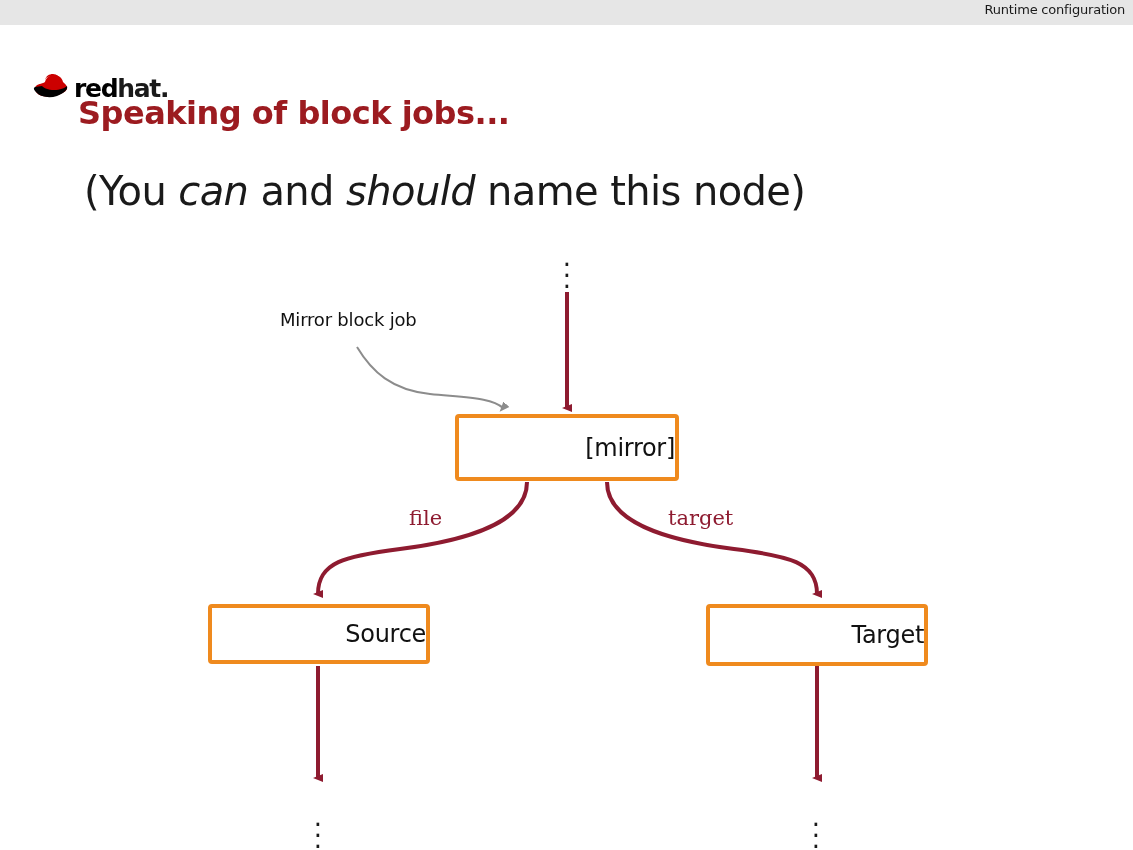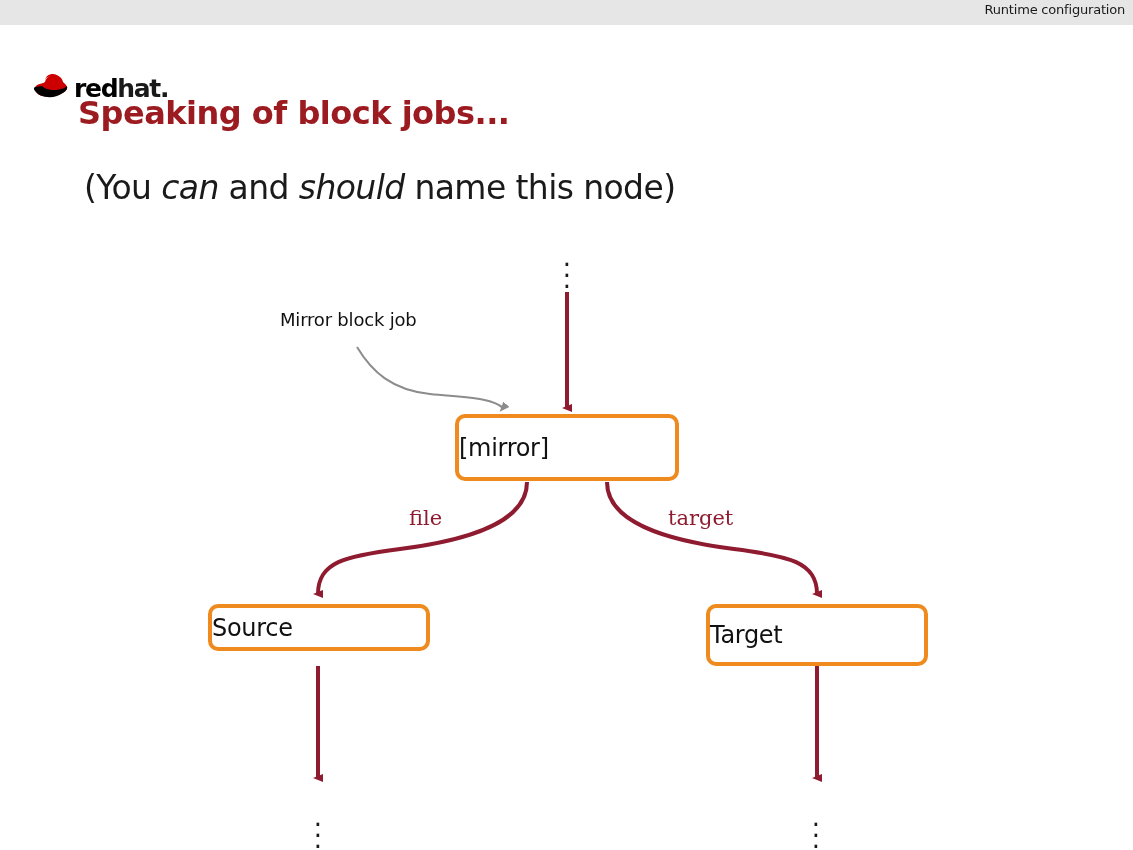--- a/index.html
+++ b/index.html
@@ -67,54 +67,54 @@
     font-weight: bold;
     color: #9c1b20;
     letter-spacing: -0.5px;
     white-space: nowrap;
     font-family: "DejaVu Sans", sans-serif;
   }
   .slide-subtitle {
     position: absolute;
     left: 84px;
     top: 168px;
-    font-size: 33px;
+    font-size: 40px;
     color: #1a1a1a;
     white-space: nowrap;
     font-family: "DejaVu Sans", sans-serif;
     letter-spacing: -0.6px;
   }
   .slide-subtitle .em { font-style: italic; }
 
   
   .diagram {
     position: absolute;
     left: 0; top: 0;
     width: 1133px;
     height: 850px;
   }
   .node-box {
     position: absolute;
     box-sizing: border-box;
     border: 4px solid #ef8a1e;
-    border-radius: 10px;
+    border-radius: 4px;
     background: #ffffff;
     display: flex;
     align-items: center;
-    justify-content: flex-start;
+    justify-content: flex-end;
   }
   .node-label {
     font-size: 24px;
     color: #111111;
     font-family: "DejaVu Sans", sans-serif;
     letter-spacing: -0.3px;
     white-space: nowrap;
   }
   #box-mirror { left: 455px; top: 414px; width: 224px; height: 67px; }
-  #box-source { left: 208px; top: 604px; width: 222px; height: 47px; }
+  #box-source { left: 208px; top: 604px; width: 222px; height: 60px; }
   #box-target { left: 706px; top: 604px; width: 222px; height: 62px; }
 
   .edge-label {
     position: absolute;
     font-size: 21px;
     color: #8e1b30;
     font-family: "DejaVu Serif", serif;
     white-space: nowrap;
   }
   #label-file   { left: 409px; top: 506px; }

